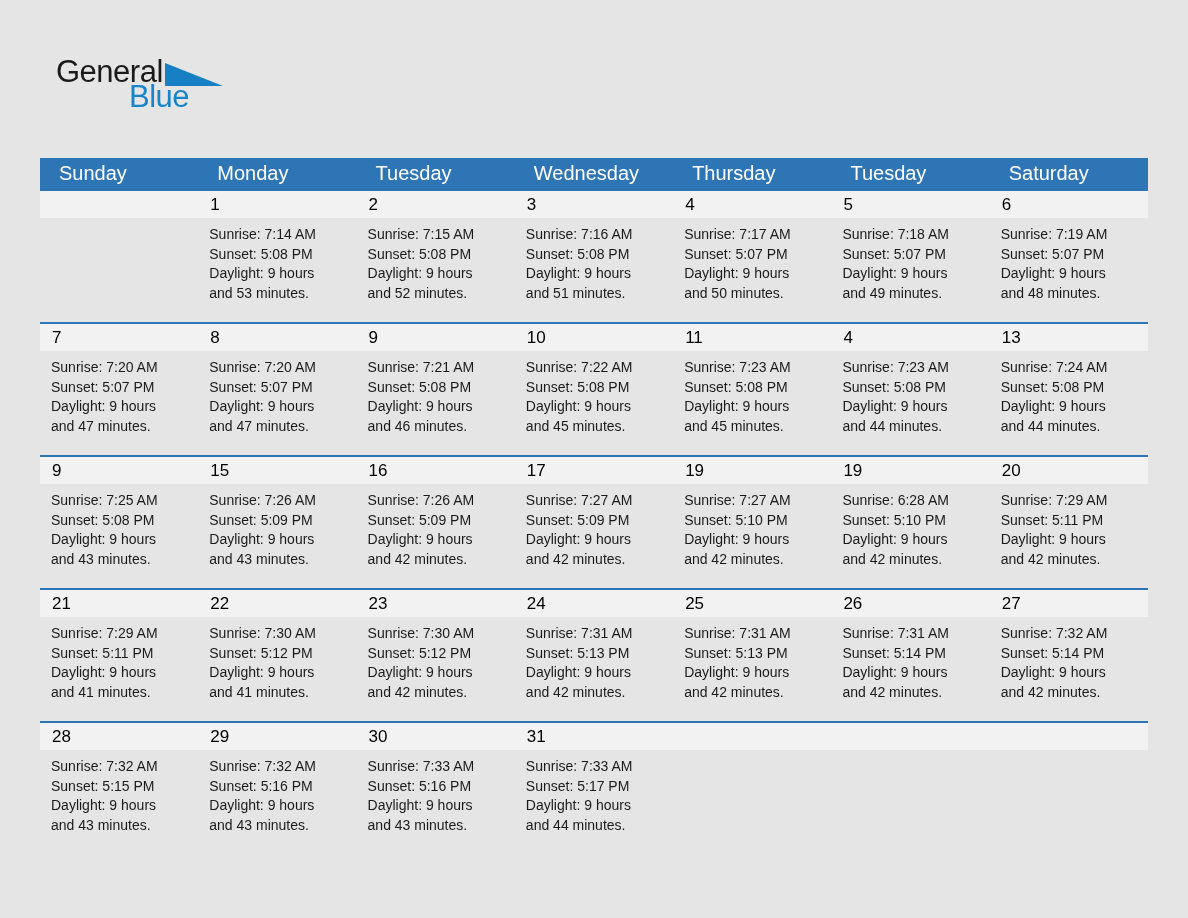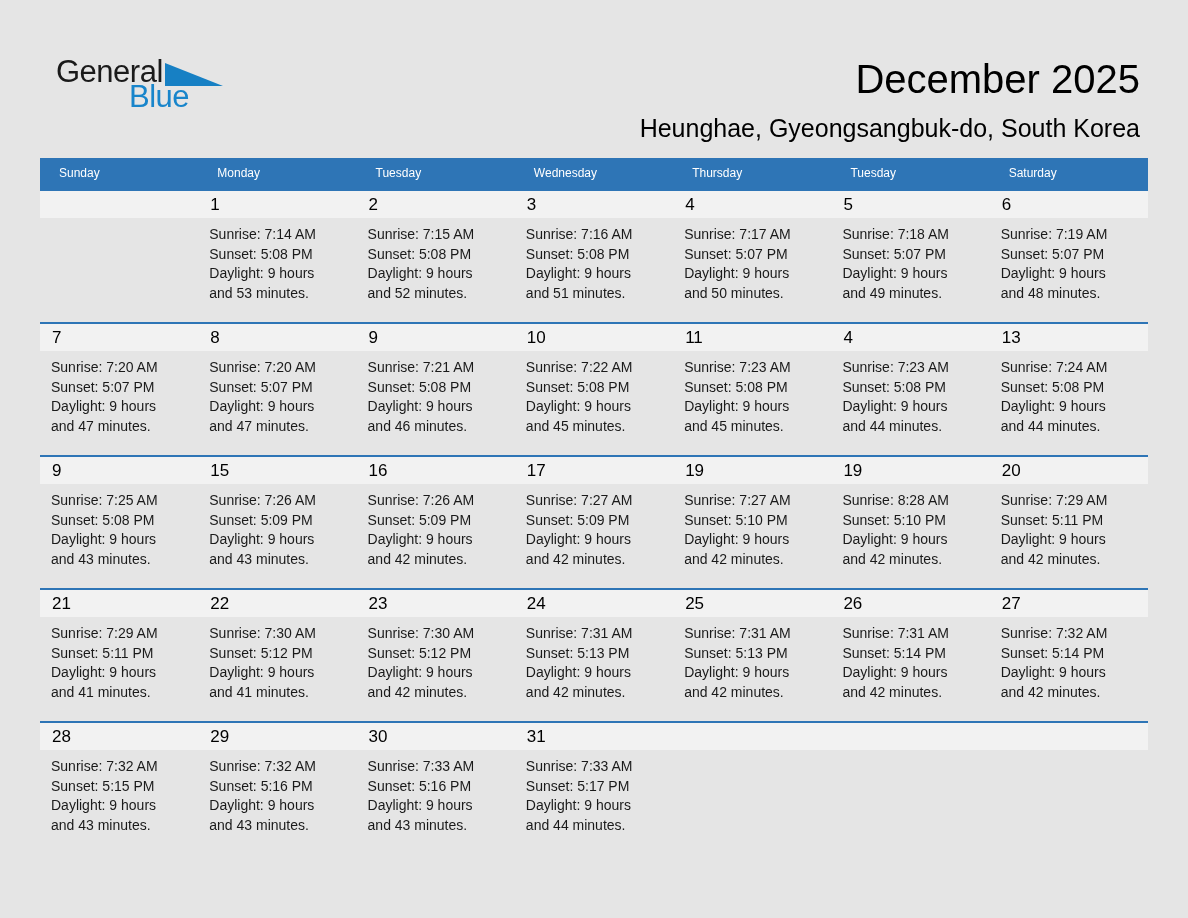--- a/index.html
+++ b/index.html
@@ -78,21 +78,21 @@
     margin: 0 40px;
   }
   table.calendar {
     width: 100%;
     border-collapse: collapse;
     table-layout: fixed;
   }
   thead th.dow {
     background: var(--header-bar, #2E75B6);
     color: #ffffff;
-    font-size: 12px;
+    font-size: 20px;
     font-weight: 400;
     text-align: left;
     padding: 6px 2px 6px 19px;
     line-height: 19px;
   }
   tbody tr.week {
     border-top: 2px solid var(--week-divider, #2E75B6);
     height: 133px;
   }
   tbody td {
@@ -122,24 +122,20 @@
   <div class="top-header">
     <div class="logo">
       <div class="logo-line1">
         <span class="logo-general">General</span>
         <svg class="logo-triangle" width="58" height="23" viewBox="0 0 58 23">
           <polygon points="0,0 58,23 0,23" fill="#1780C4"></polygon>
         </svg>
       </div>
       <div class="logo-blue">Blue</div>
     </div>
-    <div class="title-block">
-      <h1 class="page-title">December 2025</h1>
-      <h2 class="page-subtitle">Heunghae, Gyeongsangbuk-do, South Korea</h2>
-    </div>
   </div>
 
   <div class="calendar-wrap">
     <table class="calendar">
       <thead>
         <tr id="dow-row">
             <th class="dow">Sunday</th>
             <th class="dow">Monday</th>
             <th class="dow">Tuesday</th>
             <th class="dow">Wednesday</th>
@@ -315,21 +311,21 @@
               <div class="day-info">
                 <div class="info-line">Sunrise: 7:27 AM</div>
                 <div class="info-line">Sunset: 5:10 PM</div>
                 <div class="info-line">Daylight: 9 hours</div>
                 <div class="info-line">and 42 minutes.</div>
               </div>
             </td>
             <td>
               <div class="day-band"><span class="day-num">19</span></div>
               <div class="day-info">
-                <div class="info-line">Sunrise: 8:28 AM</div>
+                <div class="info-line">Sunrise: 6:28 AM</div>
                 <div class="info-line">Sunset: 5:10 PM</div>
                 <div class="info-line">Daylight: 9 hours</div>
                 <div class="info-line">and 42 minutes.</div>
               </div>
             </td>
             <td>
               <div class="day-band"><span class="day-num">20</span></div>
               <div class="day-info">
                 <div class="info-line">Sunrise: 7:29 AM</div>
                 <div class="info-line">Sunset: 5:11 PM</div>

